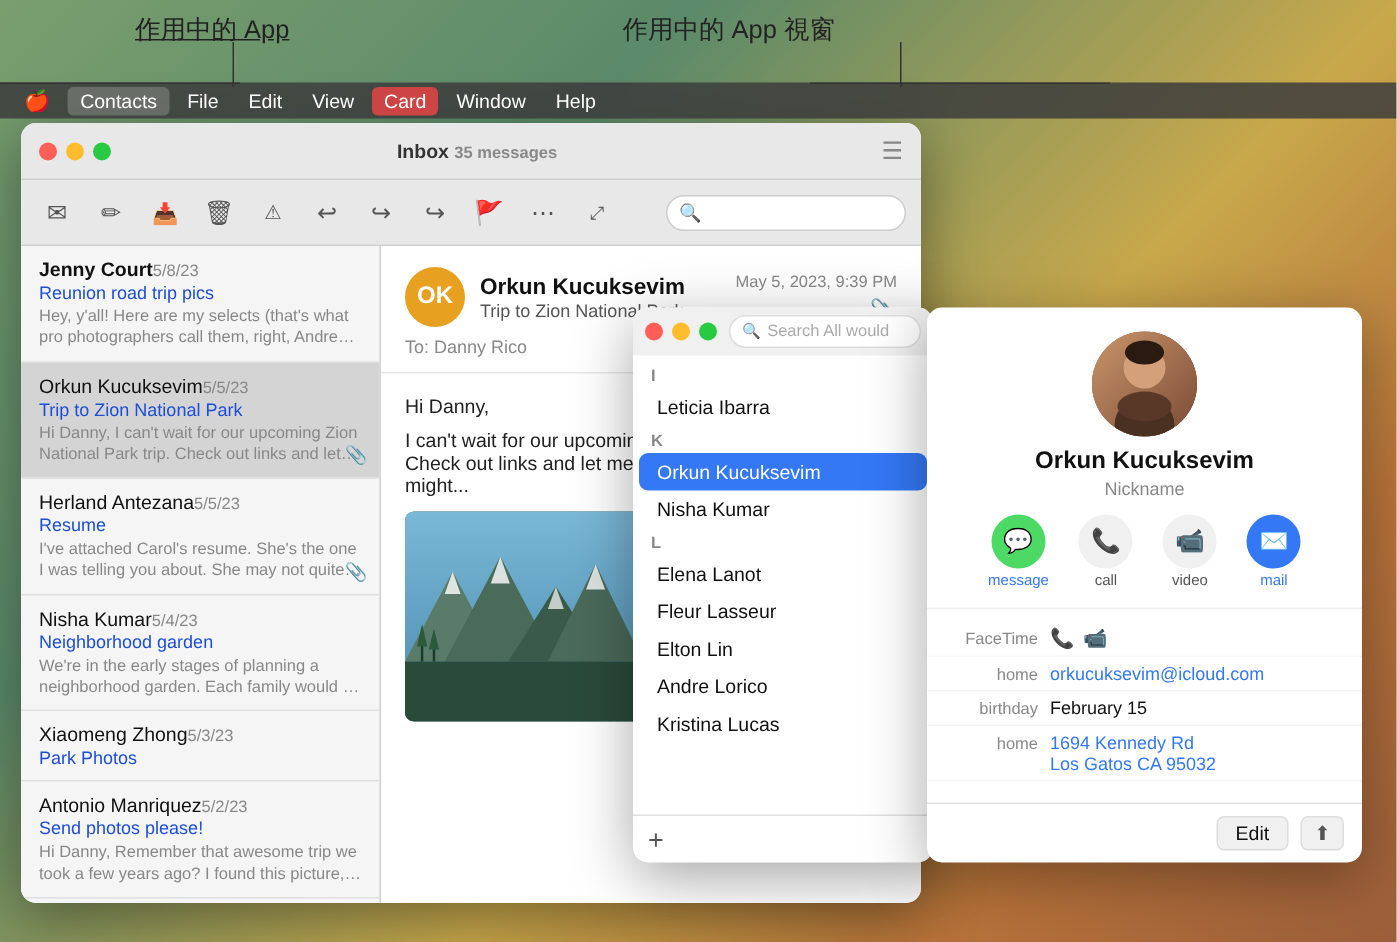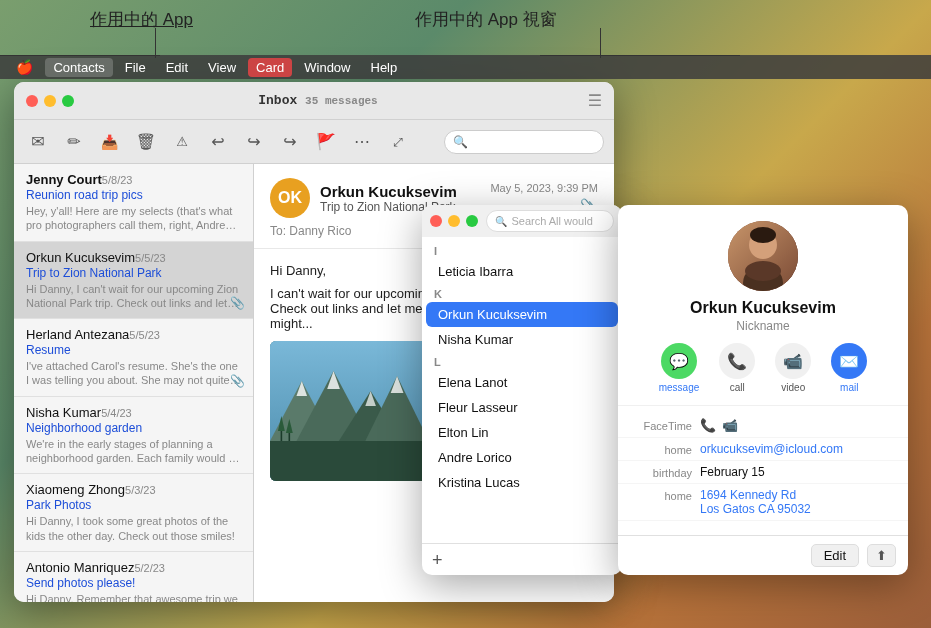--- a/index.html
+++ b/index.html
@@ -110,21 +110,20 @@
     }
     .tl-red { background: #ff5f57; }
     .tl-yellow { background: #ffbd2e; }
     .tl-green { background: #28ca41; }
     .window-title {
       flex: 1;
       text-align: center;
       font-size: 13px;
       font-weight: 600;
       color: #333;
-      font-family: Liberation Mono, monospace;
     }
     .window-badge {
       font-size: 11px;
       color: #888;
     }
 
     
     .mail-toolbar {
       height: 44px;
       background: #e8e8e8;
@@ -629,21 +628,20 @@
         </div>
         <div class="msg-subject">Neighborhood garden</div>
         <div class="msg-preview">We're in the early stages of planning a neighborhood garden. Each family would be in charge of a plot. Bring your own wat...</div>
       </div>
       <div class="message-item">
         <div class="msg-header">
           <span class="msg-sender">Xiaomeng Zhong</span>
           <span class="msg-date">5/3/23</span>
         </div>
         <div class="msg-subject">Park Photos</div>
-        <div class="msg-preview">Hi Danny, I took some great photos of the kids the other day. Check out those smiles!</div>
       </div>
       <div class="message-item">
         <div class="msg-header">
           <span class="msg-sender">Antonio Manriquez</span>
           <span class="msg-date">5/2/23</span>
         </div>
         <div class="msg-subject">Send photos please!</div>
         <div class="msg-preview">Hi Danny, Remember that awesome trip we took a few years ago? I found this picture, and thought about all your fun road...</div>
 
       </div>

